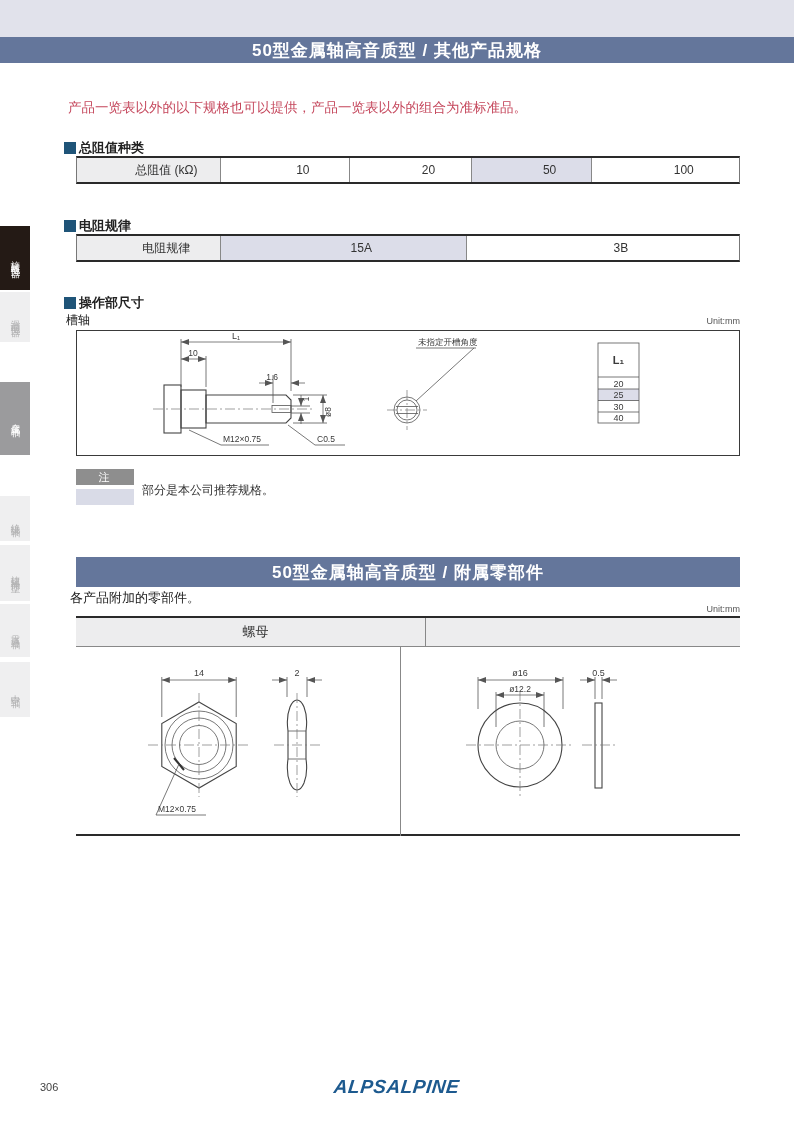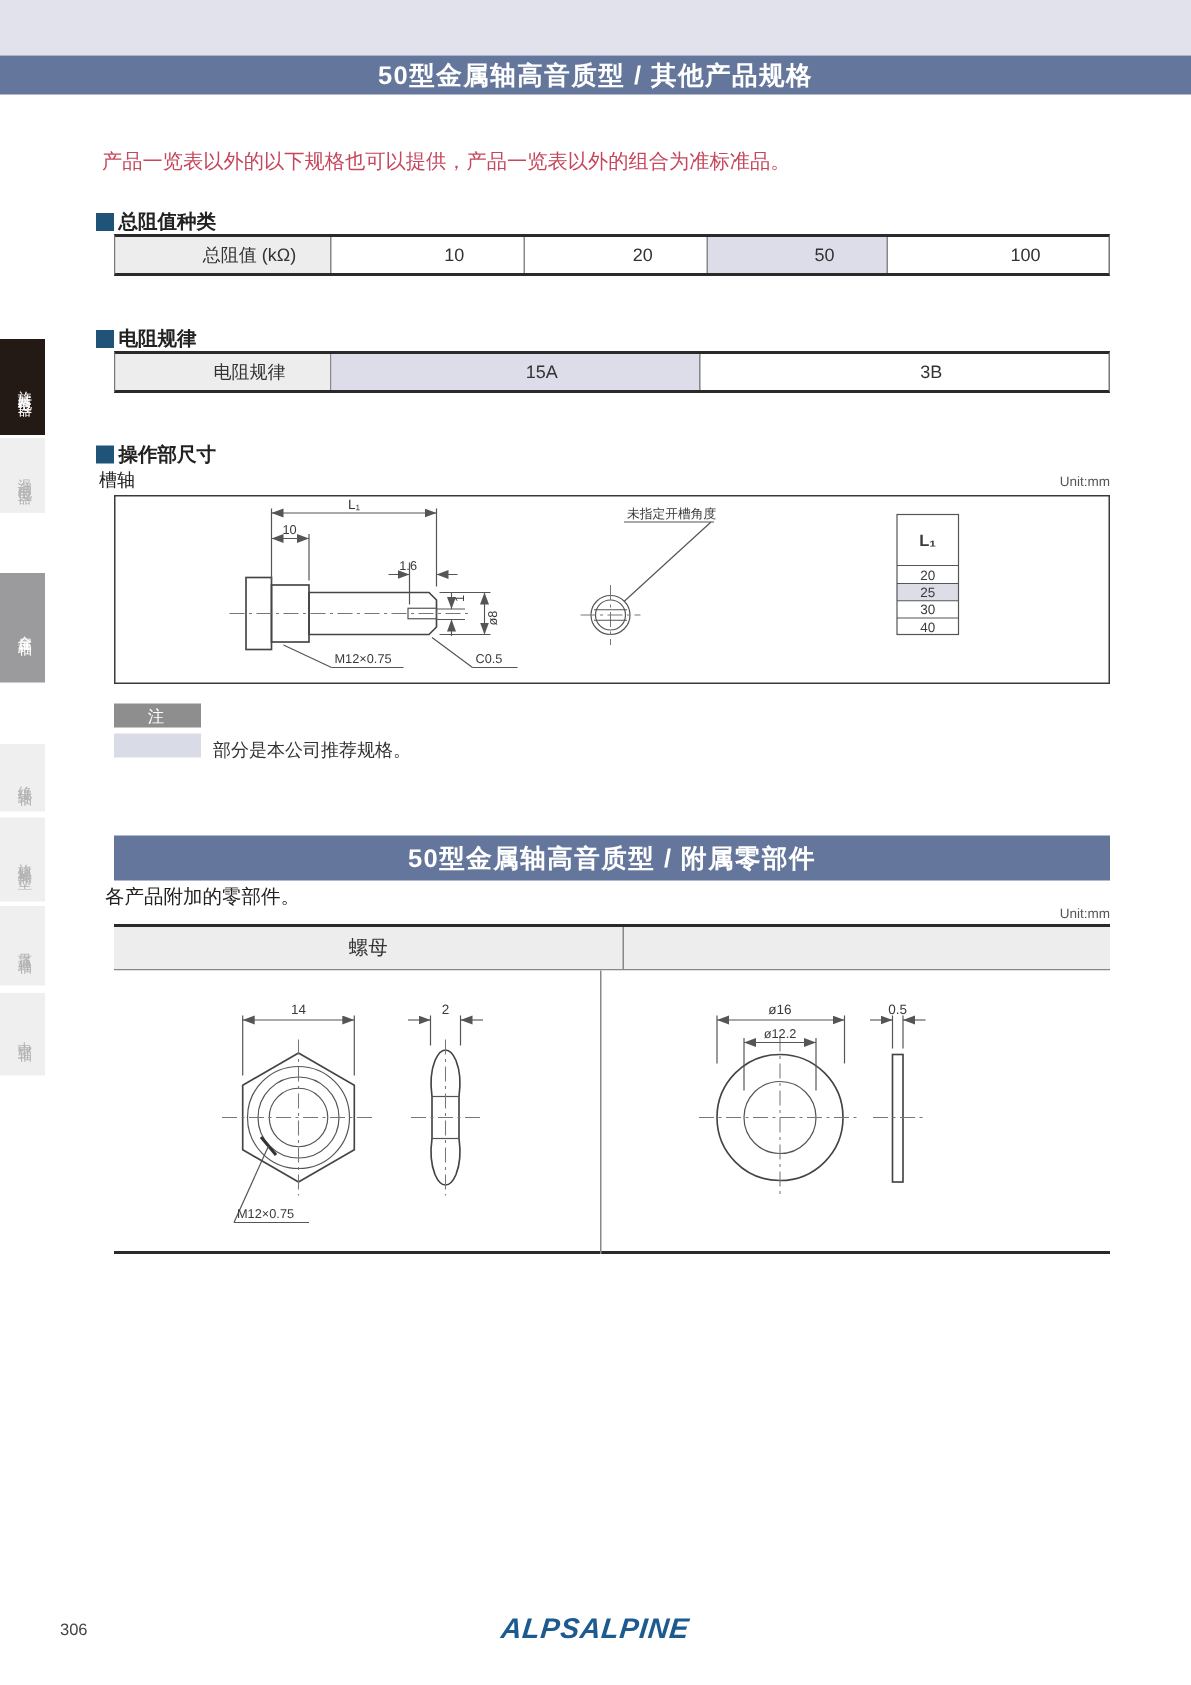--- a/index.html
+++ b/index.html
@@ -35,24 +35,24 @@
   .hl { background:#dcdde9; }
 
   .small-label { font-size:12px; color:#222; }
   .unit { font-size:9px; color:#555; text-align:right; }
 
   .draw-box { left:76px; top:330px; width:664px; height:126px; border:1px solid #3a3a3a; background:#fff; }
 
   .note-badge { left:76px; top:469px; width:58px; height:16px; background:#8e8e8e; color:#fff;
                 font-size:11px; display:flex; align-items:center; justify-content:center; letter-spacing:2px; }
   .note-swatch { left:76px; top:489px; width:58px; height:16px; background:#d9dbe7; }
-  .note-text { left:142px; top:492px; font-size:12px; color:#333; }
+  .note-text { left:142px; top:482px; font-size:12px; color:#333; }
 
   .parts-head { left:76px; top:616px; width:664px; height:31px; border-top:2px solid #2a2a2a;
-                border-bottom:1px solid #888; background:#ededee; display:flex; font-size:13px; }
+                border-bottom:1px solid #888; background:#ededee; display:flex; font-size:13px;padding-left:10px; }
   .parts-head .cell { display:flex; align-items:center; justify-content:center; height:100%; }
   .parts-head .cell:first-child { width:324px; border-right:1px solid #888; }
   .parts-head .cell:last-child { width:340px; }
   .parts-body { left:76px; top:647px; width:664px; height:189px; border-bottom:2px solid #2a2a2a; background:#fff; }
   .parts-divider { left:400px; top:647px; width:1px; height:189px; background:#888; }
 
   
   .tab { left:0; width:30px; display:flex; align-items:center; justify-content:center;
          writing-mode:vertical-rl; text-orientation:upright; letter-spacing:2px; font-size:9.5px; }
   .tab-dark { background:#241a15; color:#fff; }

